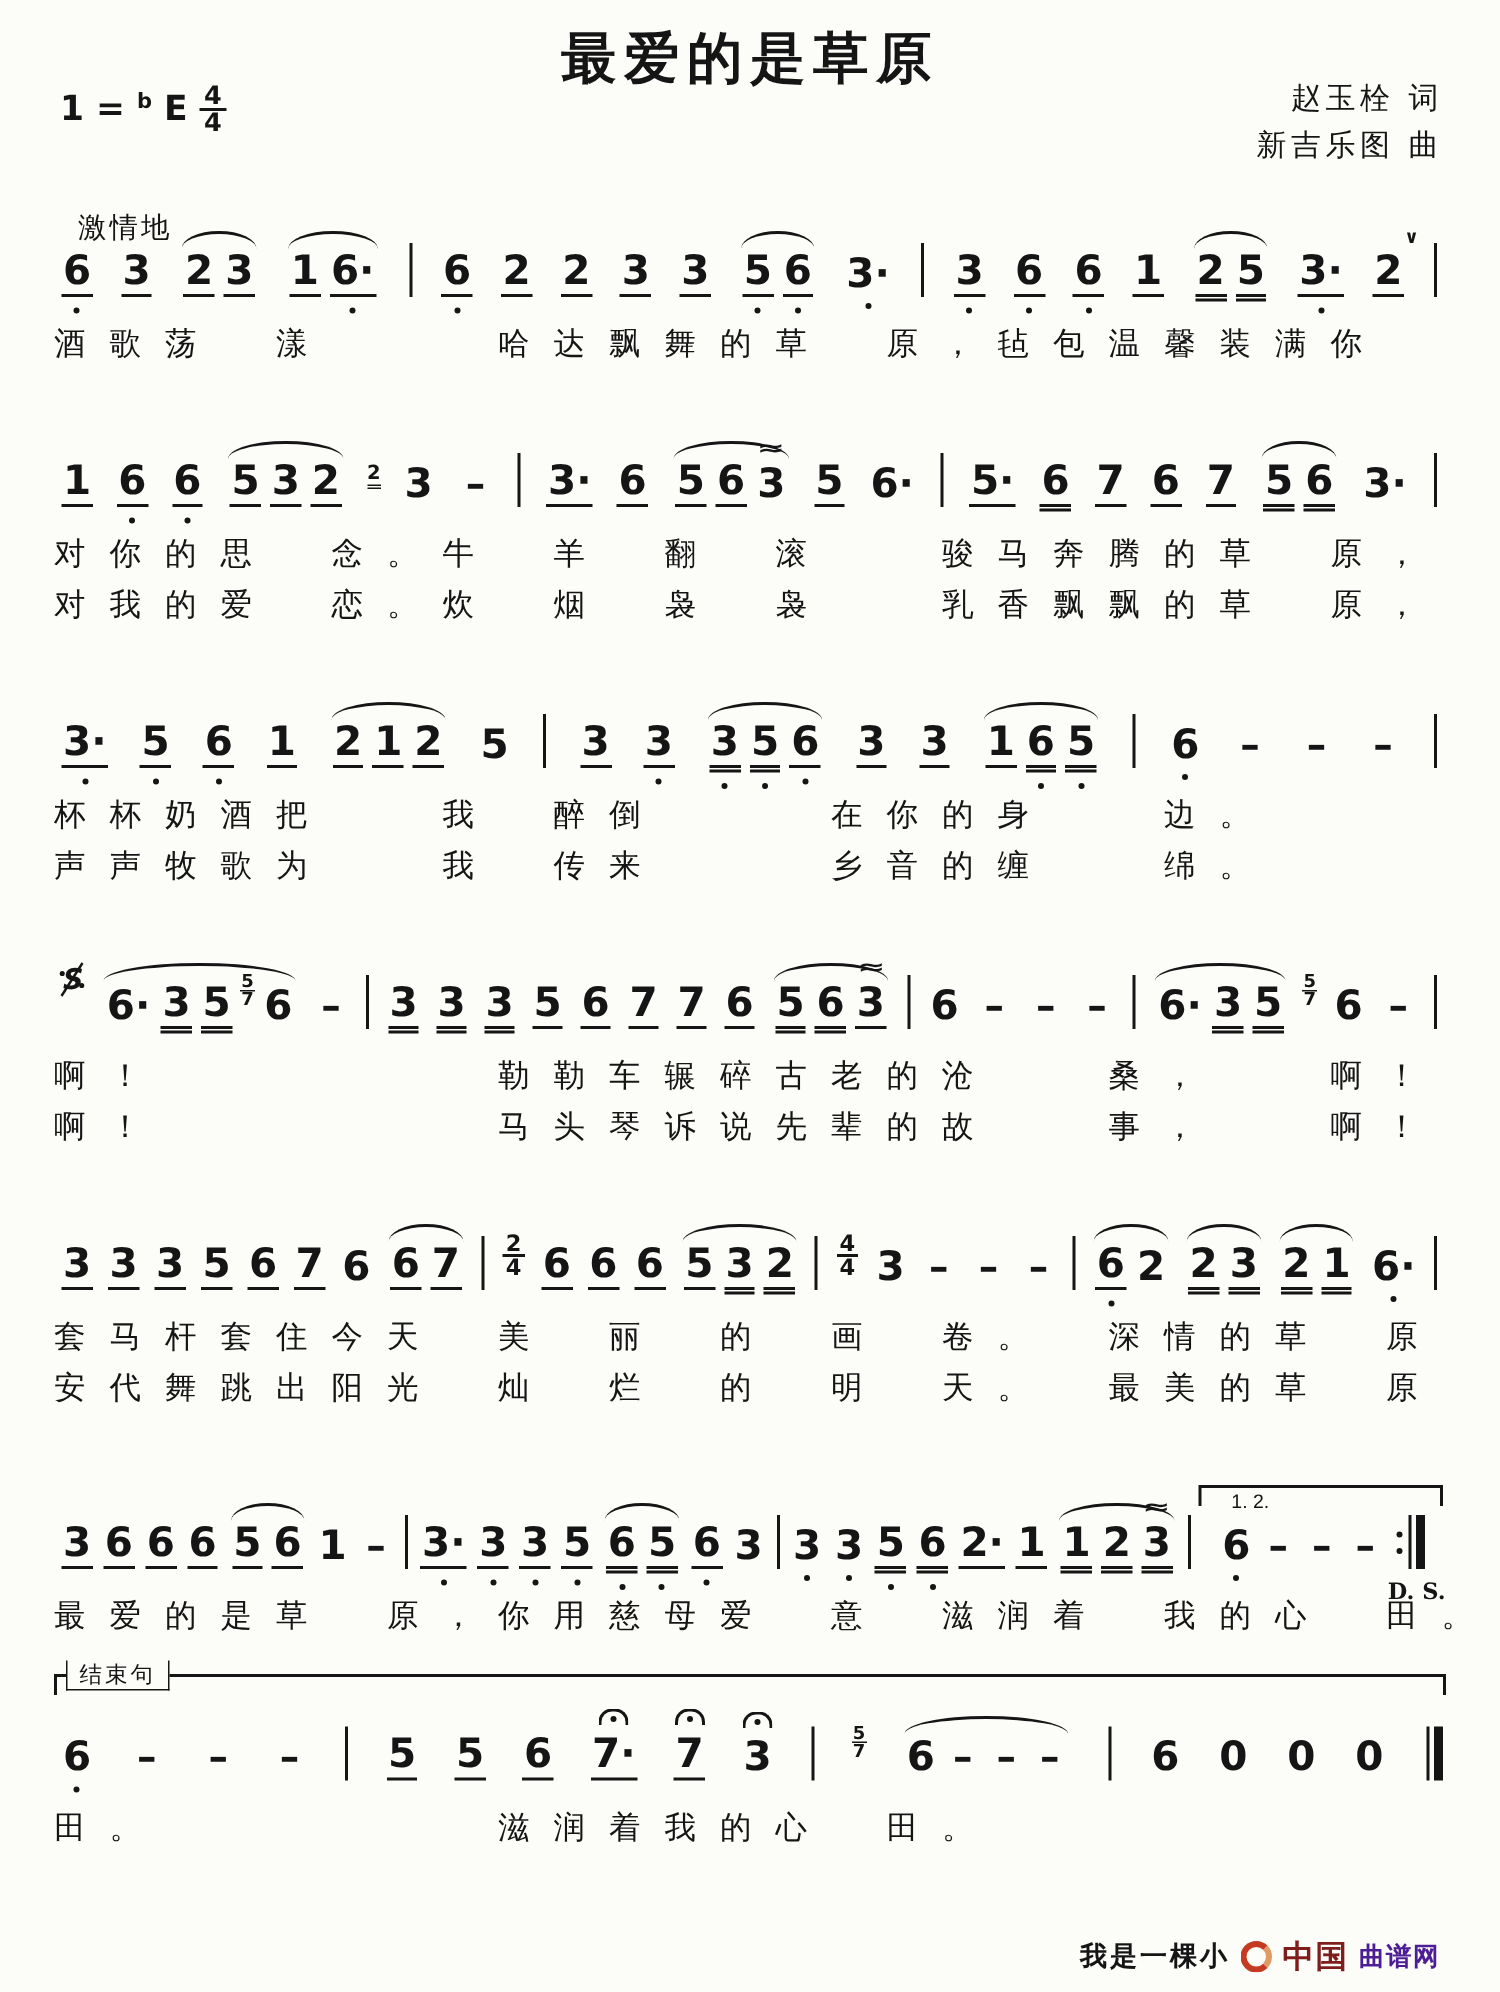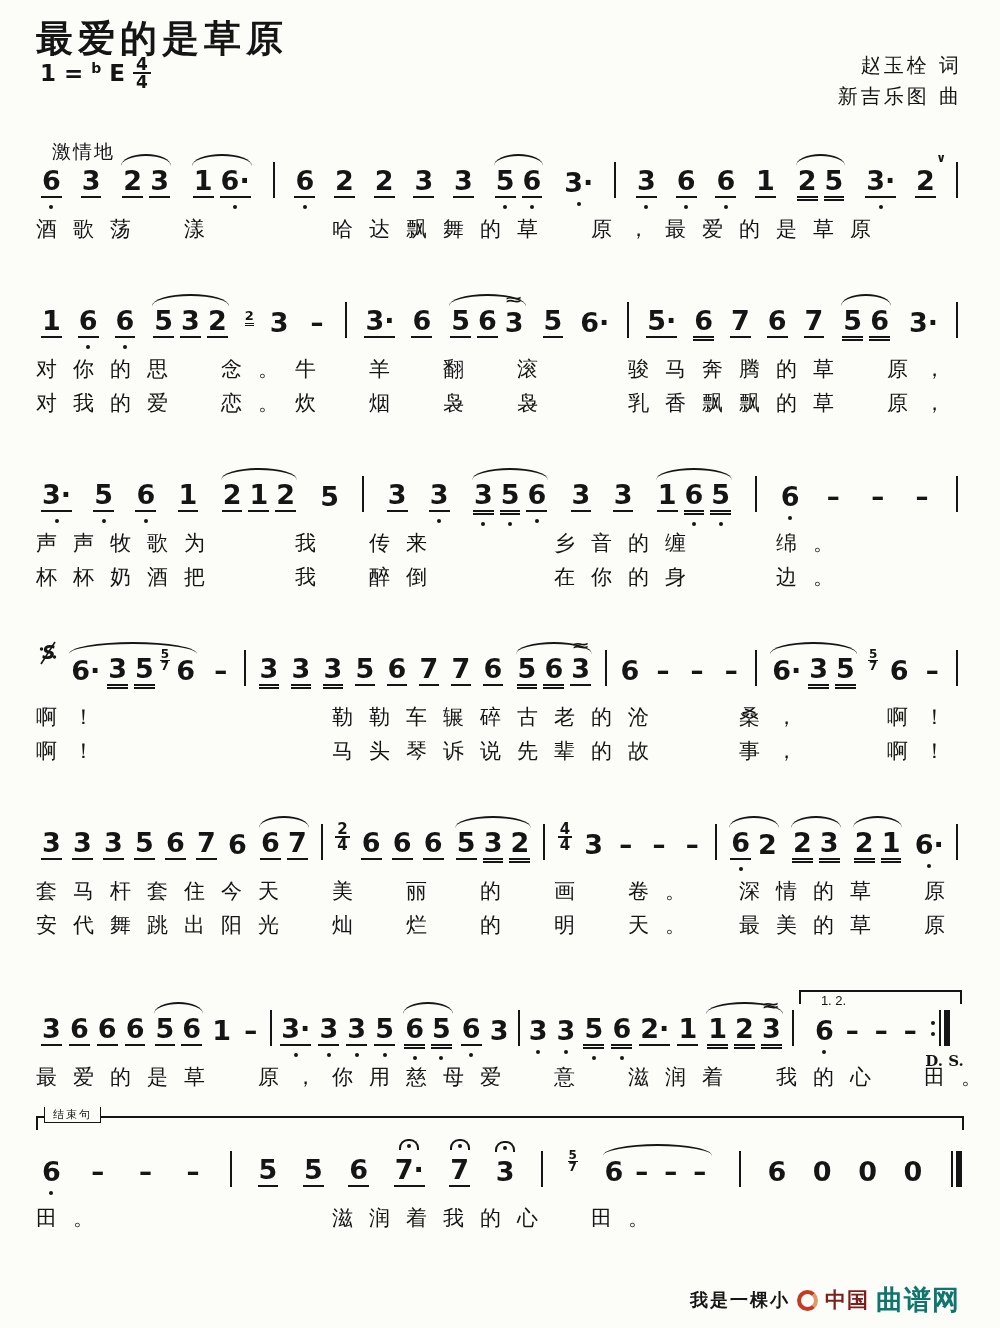--- a/index.html
+++ b/index.html
@@ -1,21 +1,21 @@
 <!DOCTYPE html>
 <html><head>
 <meta charset="utf-8">
 <style>
   html,body{margin:0;padding:0;background:#e9e9e9;}
   .page{width:1000px;height:1328px;margin:0 auto;background:#fcfcf9;color:#151515;
         position:relative;box-sizing:border-box;padding:10px 36px;overflow:hidden;
         font-family:"DejaVu Serif",serif;}
   
   .hdr{position:relative;height:118px;}
-  .title{font-size:37px;font-weight:900;letter-spacing:5px;padding-top:4px;}
+  .title{text-align:center;font-size:37px;font-weight:900;letter-spacing:5px;padding-top:4px;}
   .keysig{position:absolute;left:4px;top:46px;display:flex;align-items:center;gap:8px;
           font-family:"DejaVu Sans",sans-serif;font-weight:700;font-size:23px;}
   .keysig sup{font-size:14px;transform:translateY(-5px);}
   .frac{display:inline-flex;flex-direction:column;align-items:center;font-size:17px;line-height:16px;}
   .frac .top{border-bottom:2px solid #151515;padding:0 3px;}
   .tempo{position:absolute;left:16px;top:88px;font-size:19px;letter-spacing:2px;margin-top:41px;}
   .credits{position:absolute;right:2px;top:40px;text-align:right;font-size:20px;line-height:31px;letter-spacing:3px;}
   
   .system{margin-bottom:22px;}
   .tokens{display:flex;align-items:flex-end;justify-content:space-between;
@@ -59,29 +59,29 @@
   .ds{position:absolute;right:-2px;bottom:-24px;font-size:15px;font-weight:700;font-family:"DejaVu Serif",serif;}
   .rep,.endbar{display:inline-flex;align-items:center;margin-left:6px;}
   .rep .rd{display:flex;flex-direction:column;gap:7px;margin-right:4px;}
   .dot{width:4px;height:4px;border-radius:50%;background:#151515;display:block;}
   .thin{width:2px;height:36px;background:#151515;margin-right:3px;display:inline-block;}
   .thick{width:6px;height:36px;background:#151515;display:inline-block;}
   .bracketed{position:relative;border-top:2px solid #151515;margin-top:8px;}
   .bracketed::before{content:"";position:absolute;left:0;top:0;width:2px;height:12px;background:#151515;}
   .bracketed::after{content:"";position:absolute;right:0;top:0;width:2px;height:12px;background:#151515;}
   .blabel{position:absolute;left:8px;top:-11px;background:#fcfcf9;padding:0 8px;
-          font-size:11px;letter-spacing:2px;border:1px solid #151515;border-top:none;}
+          font-size:15px;letter-spacing:2px;border:1px solid #151515;border-top:none;}
   .lyr{font-size:21px;letter-spacing:16px;line-height:34px;margin:0;white-space:pre;}
   
   .footer{position:absolute;right:40px;bottom:10px;display:flex;align-items:center;gap:7px;}
   .uptext{font-size:18px;font-weight:600;letter-spacing:2px;}
   .logo{width:13px;height:13px;border:4px solid #c43b22;border-right-color:#e09a66;
         border-radius:50%;display:inline-block;}
   .site1{color:#7f1d1d;font-weight:900;font-size:21px;letter-spacing:1px;}
-  .site2{color:#0f766e;font-weight:900;font-size:27px;letter-spacing:1px;}
+  .site2{color:#4c1d95;font-weight:900;font-size:17px;letter-spacing:1px;}
 </style>
 </head>
 <body>
 
 <div class="page">
 
   <div class="hdr">
     <div class="title">最爱的是草原</div>
     <div class="keysig">
       <span>1 =</span>
@@ -129,21 +129,21 @@
           <span class="note u1 lo"><span class="num">6</span></span>
           <span class="note u1"><span class="num">1</span></span>
           <span class="slur">
             <span class="note u2"><span class="num">2</span></span>
             <span class="note u2"><span class="num">5</span></span>
           </span>
           <span class="note u1 lo"><span class="num">3·</span></span>
           <span class="note u1"><span class="brk">∨</span><span class="num">2</span></span>
           <span class="bar"></span>
         </div>
-        <div class="lyr">酒歌荡　漾　　　哈达飘舞的草　原，最爱的是草原</div>
+        <div class="lyr">酒歌荡　漾　　　哈达飘舞的草　原，毡包温馨装满你</div>
       </div>
       <div class="system">
         <div class="tokens">
           <span class="note u1"><span class="num">1</span></span>
           <span class="note u1 lo"><span class="num">6</span></span>
           <span class="note u1 lo"><span class="num">6</span></span>
           <span class="slur">
             <span class="note u1"><span class="num">5</span></span>
             <span class="note u1"><span class="num">3</span></span>
             <span class="note u1"><span class="num">2</span></span>
@@ -204,22 +204,22 @@
             <span class="note u2 lo"><span class="num">6</span></span>
             <span class="note u2 lo"><span class="num">5</span></span>
           </span>
           <span class="bar"></span>
           <span class="note lo"><span class="num">6</span></span>
           <span class="dash">–</span>
           <span class="dash">–</span>
           <span class="dash">–</span>
           <span class="bar"></span>
         </div>
+        <div class="lyr">杯杯奶酒把　　我　醉倒　　　在你的身　　边。</div>
         <div class="lyr">声声牧歌为　　我　传来　　　乡音的缠　　绵。</div>
-        <div class="lyr">杯杯奶酒把　　我　醉倒　　　在你的身　　边。</div>
       </div>
       <div class="system">
         <div class="tokens">
           <span class="segnowrap"><svg width="20" height="26" viewBox="0 0 20 26">
               <text x="4" y="19" font-size="19" font-style="italic" font-weight="bold" fill="#151515">S</text>
               <line x1="3" y1="24" x2="17" y2="2" stroke="#151515" stroke-width="1.6"></line>
               <circle cx="3.5" cy="9" r="1.7" fill="#151515"></circle>
               <circle cx="16.5" cy="17" r="1.7" fill="#151515"></circle>
             </svg></span>
           <span class="slur">

